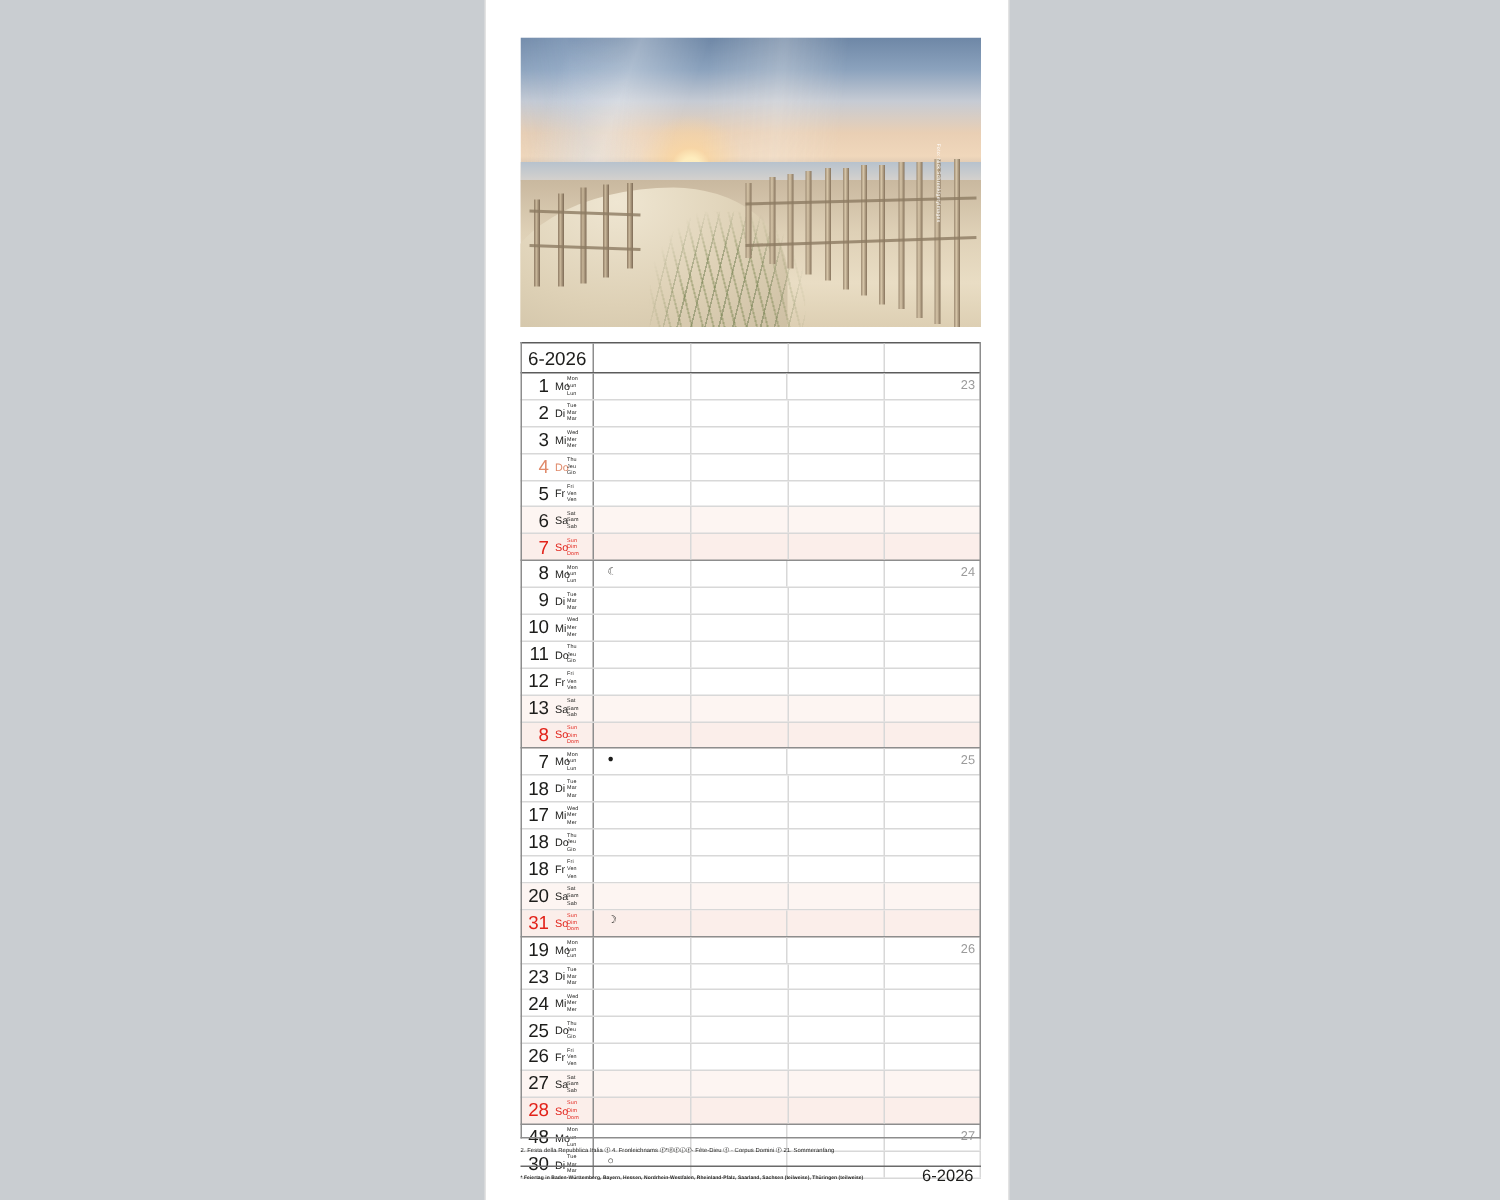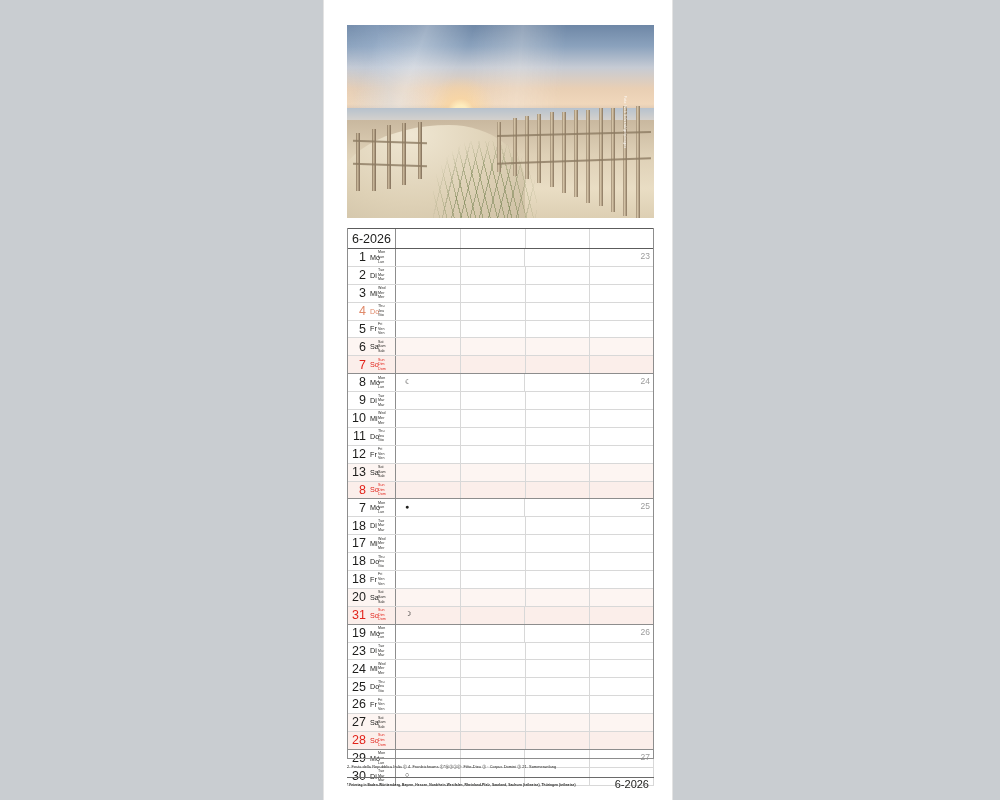--- a/index.html
+++ b/index.html
@@ -549,21 +549,21 @@
             <div>Dom</div>
           </span>
         </div>
         <div class="col"></div>
         <div class="col"></div>
         <div class="col"></div>
         <div class="col"></div>
       </div>
       <div class="row">
         <div class="c-day">
-          <span class="dnum">29</span>
+          <span class="dnum">48</span>
           <span class="dabbr">Mo</span>
           <span class="dlang">
             <div>Mon</div>
             <div>Lun</div>
             <div>Lun</div>
           </span>
         </div>
         <div class="col"></div>
         <div class="col"></div>
         <div class="col"></div>

